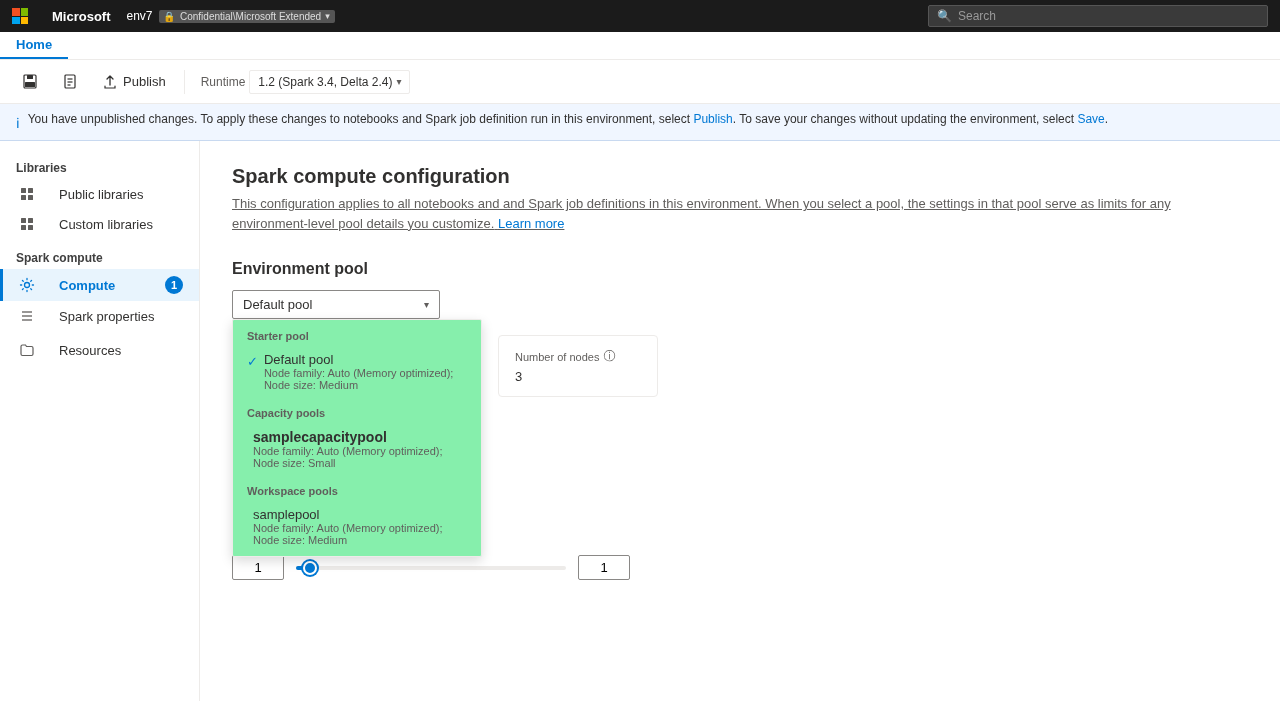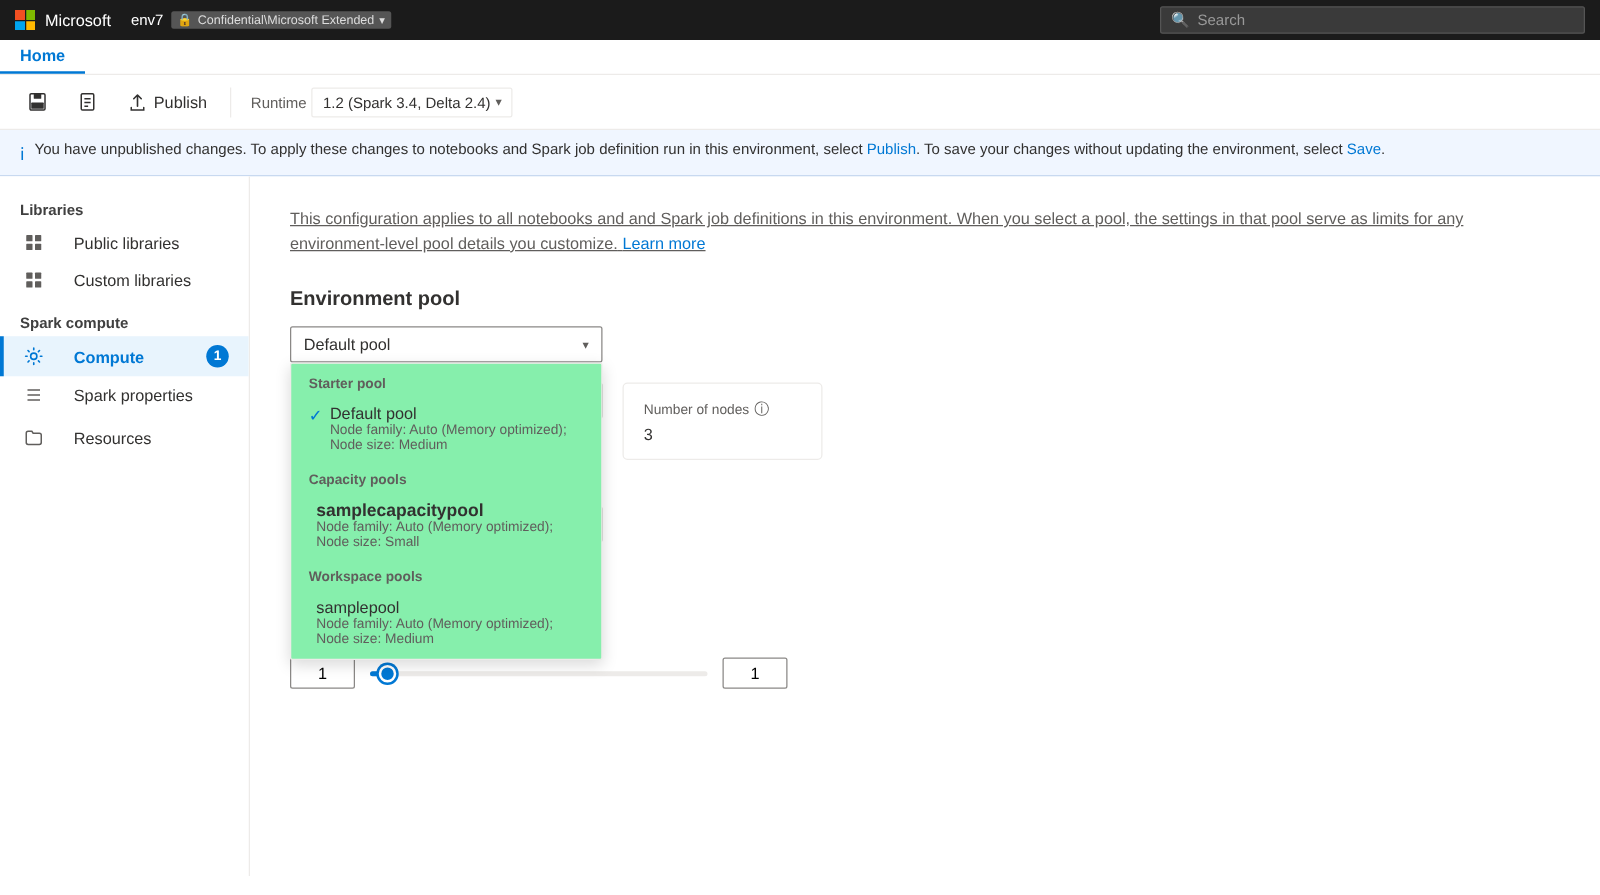--- a/index.html
+++ b/index.html
@@ -8,21 +8,21 @@
     
     .top-bar {
       height: 32px;
       background: #1b1b1b;
       display: flex;
       align-items: center;
       padding: 0 12px;
       gap: 16px;
     }
     .top-bar-logo { display: flex; align-items: center; gap: 8px; }
-    .ms-logo { color: #fff; font-size: 13px; font-weight: 400; display: flex; align-items: center; gap: 4px; }
+    .ms-logo { color: #fff; font-size: 13px; font-weight: 700; display: flex; align-items: center; gap: 4px; margin-left: 16px; }
     .ms-logo-squares { display: grid; grid-template-columns: 1fr 1fr; gap: 1px; width: 16px; height: 16px; }
     .ms-logo-squares span { display: block; }
     .ms-logo-squares span:nth-child(1) { background: #f25022; }
     .ms-logo-squares span:nth-child(2) { background: #7fba00; }
     .ms-logo-squares span:nth-child(3) { background: #00a4ef; }
     .ms-logo-squares span:nth-child(4) { background: #ffb900; }
     .top-bar-env { color: #ccc; font-size: 12px; display: flex; align-items: center; gap: 6px; }
     .top-bar-badge { background: #555; color: #ddd; font-size: 10px; padding: 1px 5px; border-radius: 2px; display: flex; align-items: center; gap: 4px; }
     .top-bar-search {
       margin-left: auto;
@@ -178,21 +178,21 @@
       overflow-y: auto;
       position: relative;
     }
     .page-title { font-size: 20px; font-weight: 600; color: #323130; margin-bottom: 6px; }
     .page-desc { font-size: 13px; color: #605e5c; margin-bottom: 27px; line-height: 1.5; text-decoration: underline; }
     .page-desc a { color: #0078d4; text-decoration: none; }
 
     .section-title { font-size: 16px; font-weight: 600; color: #323130; margin-bottom: 12px; }
 
     
-    .dropdown-container { position: relative; width: 250px; }
+    .dropdown-container { position: relative; width: 208px; }
     .dropdown-trigger {
       width: 100%;
       display: flex;
       align-items: center;
       justify-content: space-between;
       padding: 6px 10px;
       border: 1px solid #8a8886;
       border-radius: 2px;
       cursor: pointer;
       background: #fff;
@@ -443,20 +443,21 @@
           <svg width="16" height="16" viewBox="0 0 16 16" fill="none">
             <path d="M2 4.5C2 3.67 2.67 3 3.5 3H6.5L7.5 4.5H12.5C13.33 4.5 14 5.17 14 6V12C14 12.83 13.33 13.5 12.5 13.5H3.5C2.67 13.5 2 12.83 2 12V4.5Z" stroke="#605e5c" stroke-width="1.2" fill="none"></path>
           </svg>
         </span>
         <span>Resources</span>
       </div>
     </div>
   </div>
 
   <div class="main-content">
+    <h1 class="page-title">Spark compute configuration</h1>
     <p class="page-desc">
       <span>This configuration applies to all notebooks and and Spark job definitions in this environment. When you select a pool, the settings in that pool serve as limits for any environment-level pool details you customize.</span>
       <a href="#">Learn more</a>
     </p>
 
     <div class="section-title">Environment pool</div>
 
     <div class="dropdown-container">
       <div class="dropdown-trigger">
         <span>Default pool</span>

